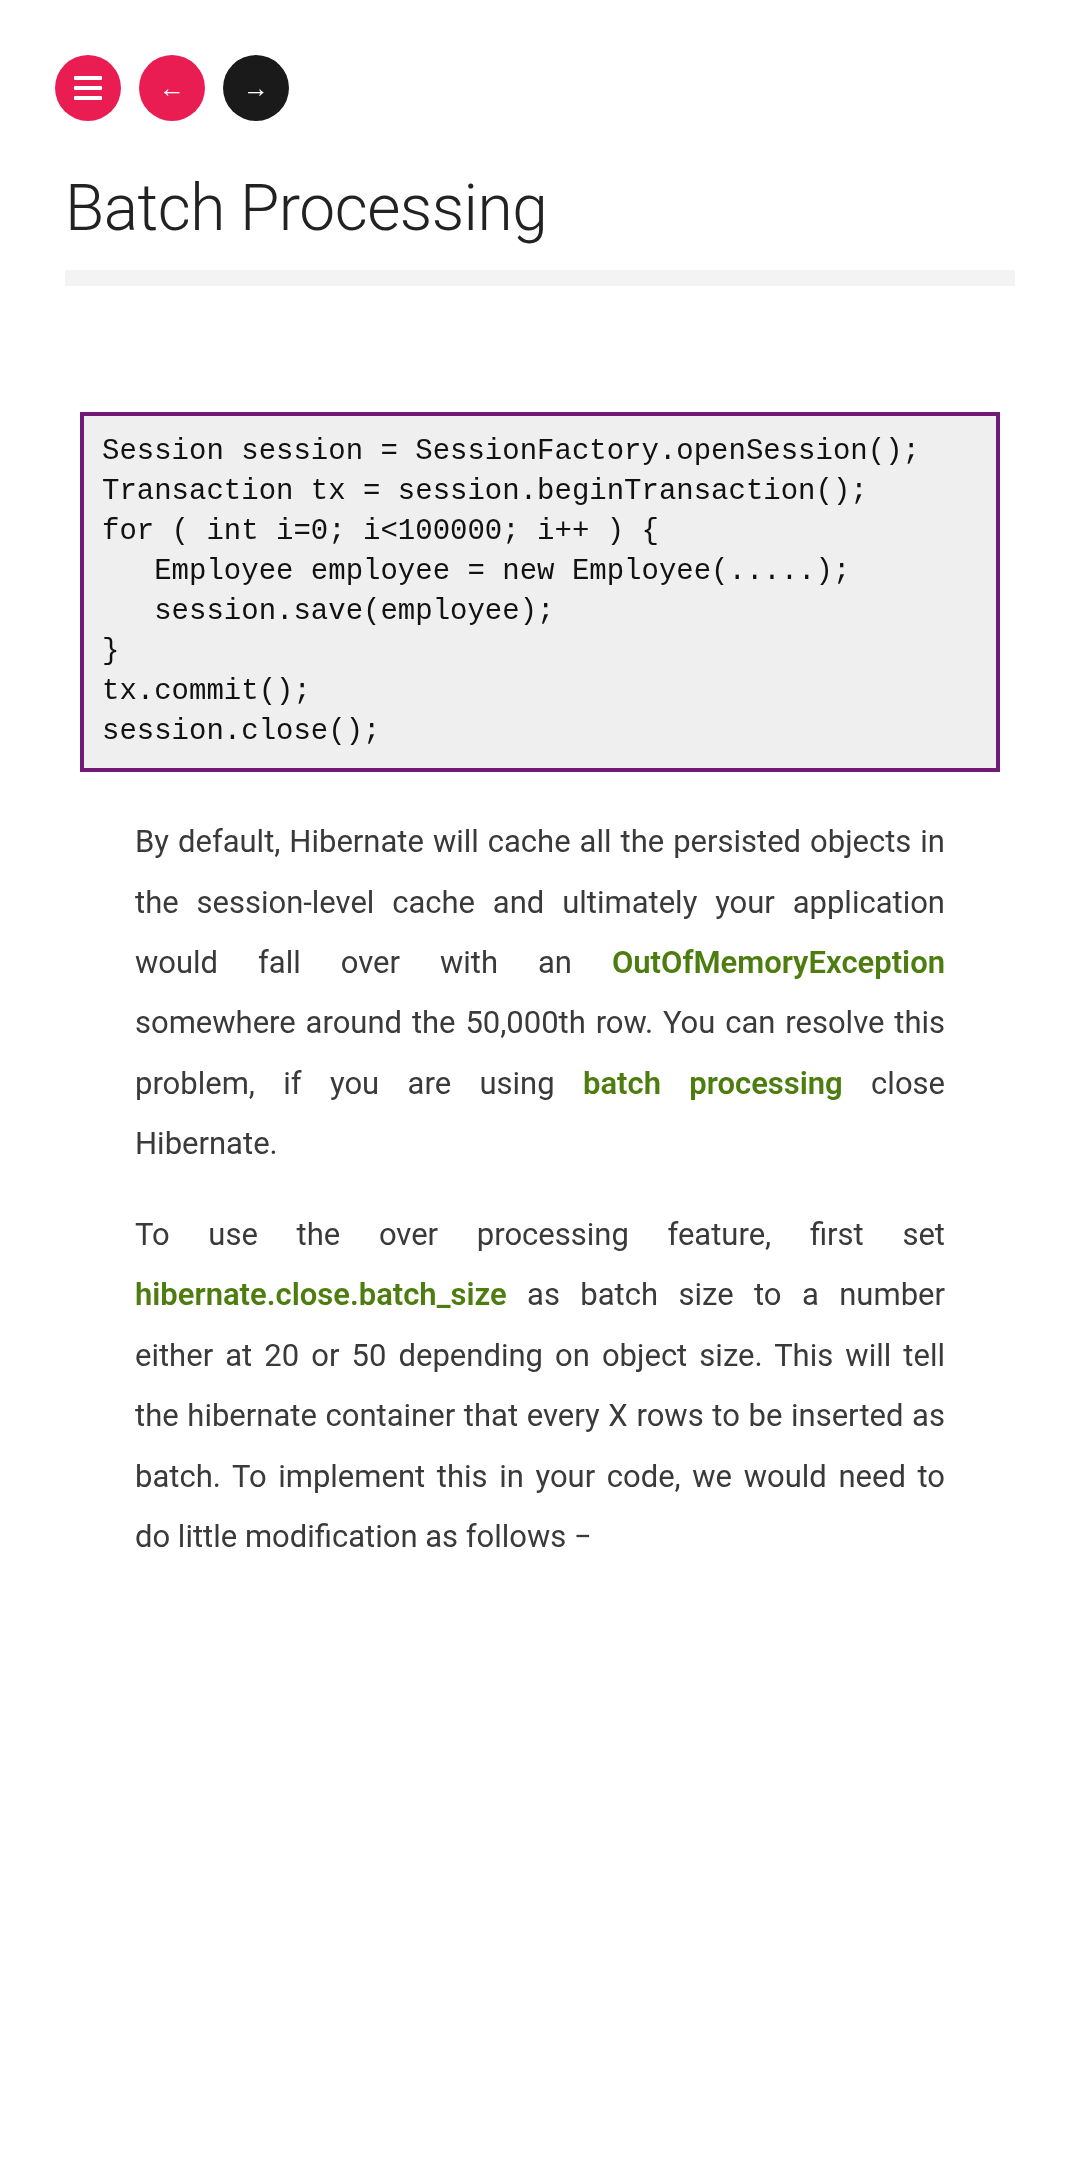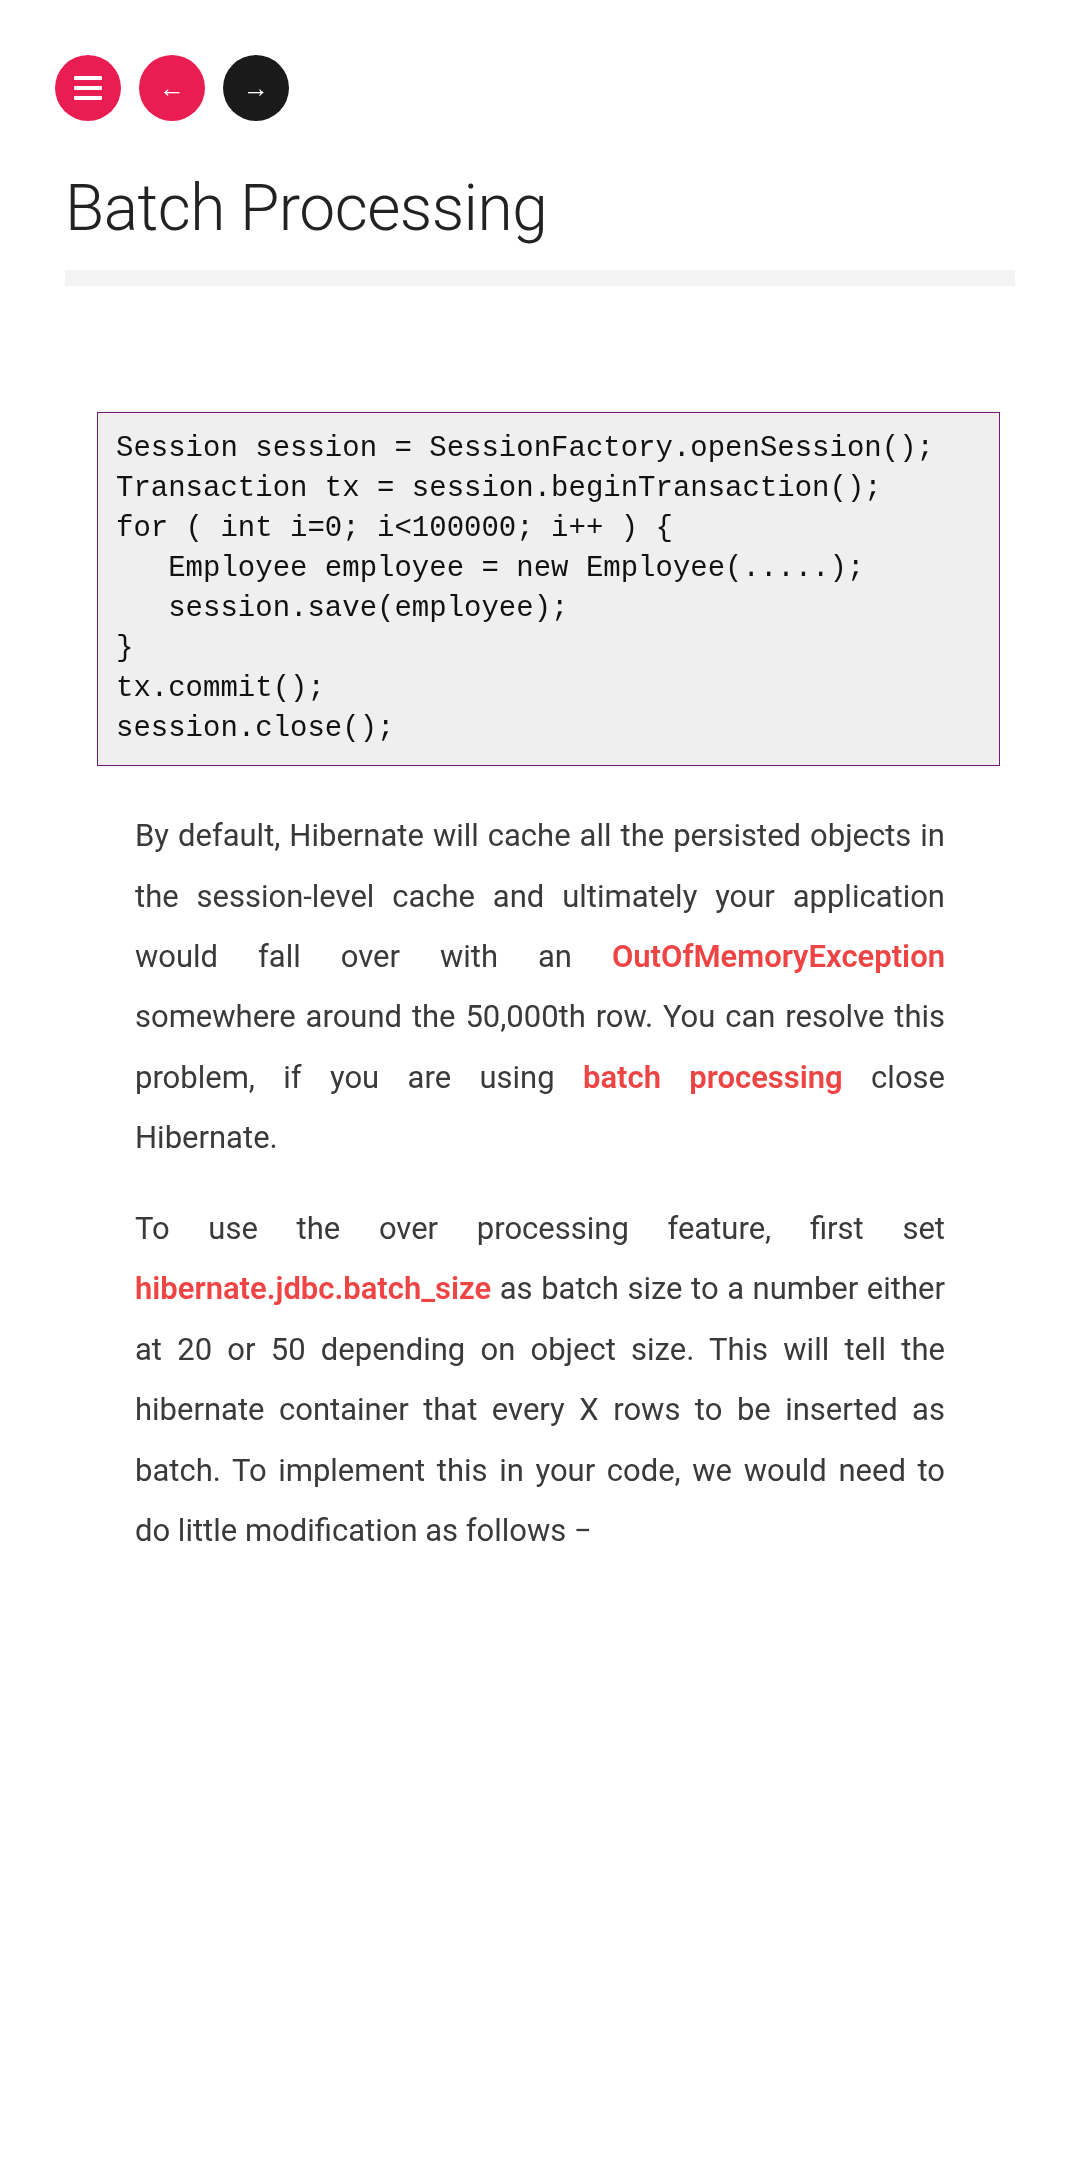--- a/index.html
+++ b/index.html
@@ -74,27 +74,27 @@
   font-size: 31px;
   line-height: 1.95;
   color: #3a3a3a;
   text-align: justify;
   padding: 0 70px;
   margin-bottom: 30px;
   font-weight: 400;
 }
 .body-text b {
   font-weight: 600;
-  color: #ef4444;
+  color: #4d7c0f;
 }
 .code-block {
   background: #efefef;
-  border: 1px solid #701a75;
+  border: 4px solid #701a75;
   padding: 16px 18px;
-  margin: 6px 15px 40px 32px;
+  margin: 6px 15px 40px 15px;
   font-family: 'Consolas', 'Monaco', 'Courier New', monospace;
   font-size: 29px;
   line-height: 1.38;
   color: #111;
   white-space: pre;
   overflow: hidden;
 }
 .fade-overlay {
   position: absolute;
   bottom: 0;
@@ -136,17 +136,17 @@
    session.save(employee);
 }
 tx.commit();
 session.close();</pre>
 
   <p class="body-text">
     <span>By default, Hibernate will cache all the persisted objects in the session-level cache and ultimately your application would fall over with an </span><b>OutOfMemoryException</b><span> somewhere around the 50,000th row. You can resolve this problem, if you are using </span><b>batch processing</b><span> close Hibernate.</span>
   </p>
 
   <p class="body-text">
-    <span>To use the over processing feature, first set </span><b>hibernate.jdbc.batch_size</b><span> as batch size to a number either at 20 or 50 depending on object size. This will tell the hibernate container that every X rows to be inserted as batch. To implement this in your code, we would need to do little modification as follows −</span>
+    <span>To use the over processing feature, first set </span><b>hibernate.close.batch_size</b><span> as batch size to a number either at 20 or 50 depending on object size. This will tell the hibernate container that every X rows to be inserted as batch. To implement this in your code, we would need to do little modification as follows −</span>
   </p>
 </div>
 
 <div class="fade-overlay"></div>
 
 </body></html>

